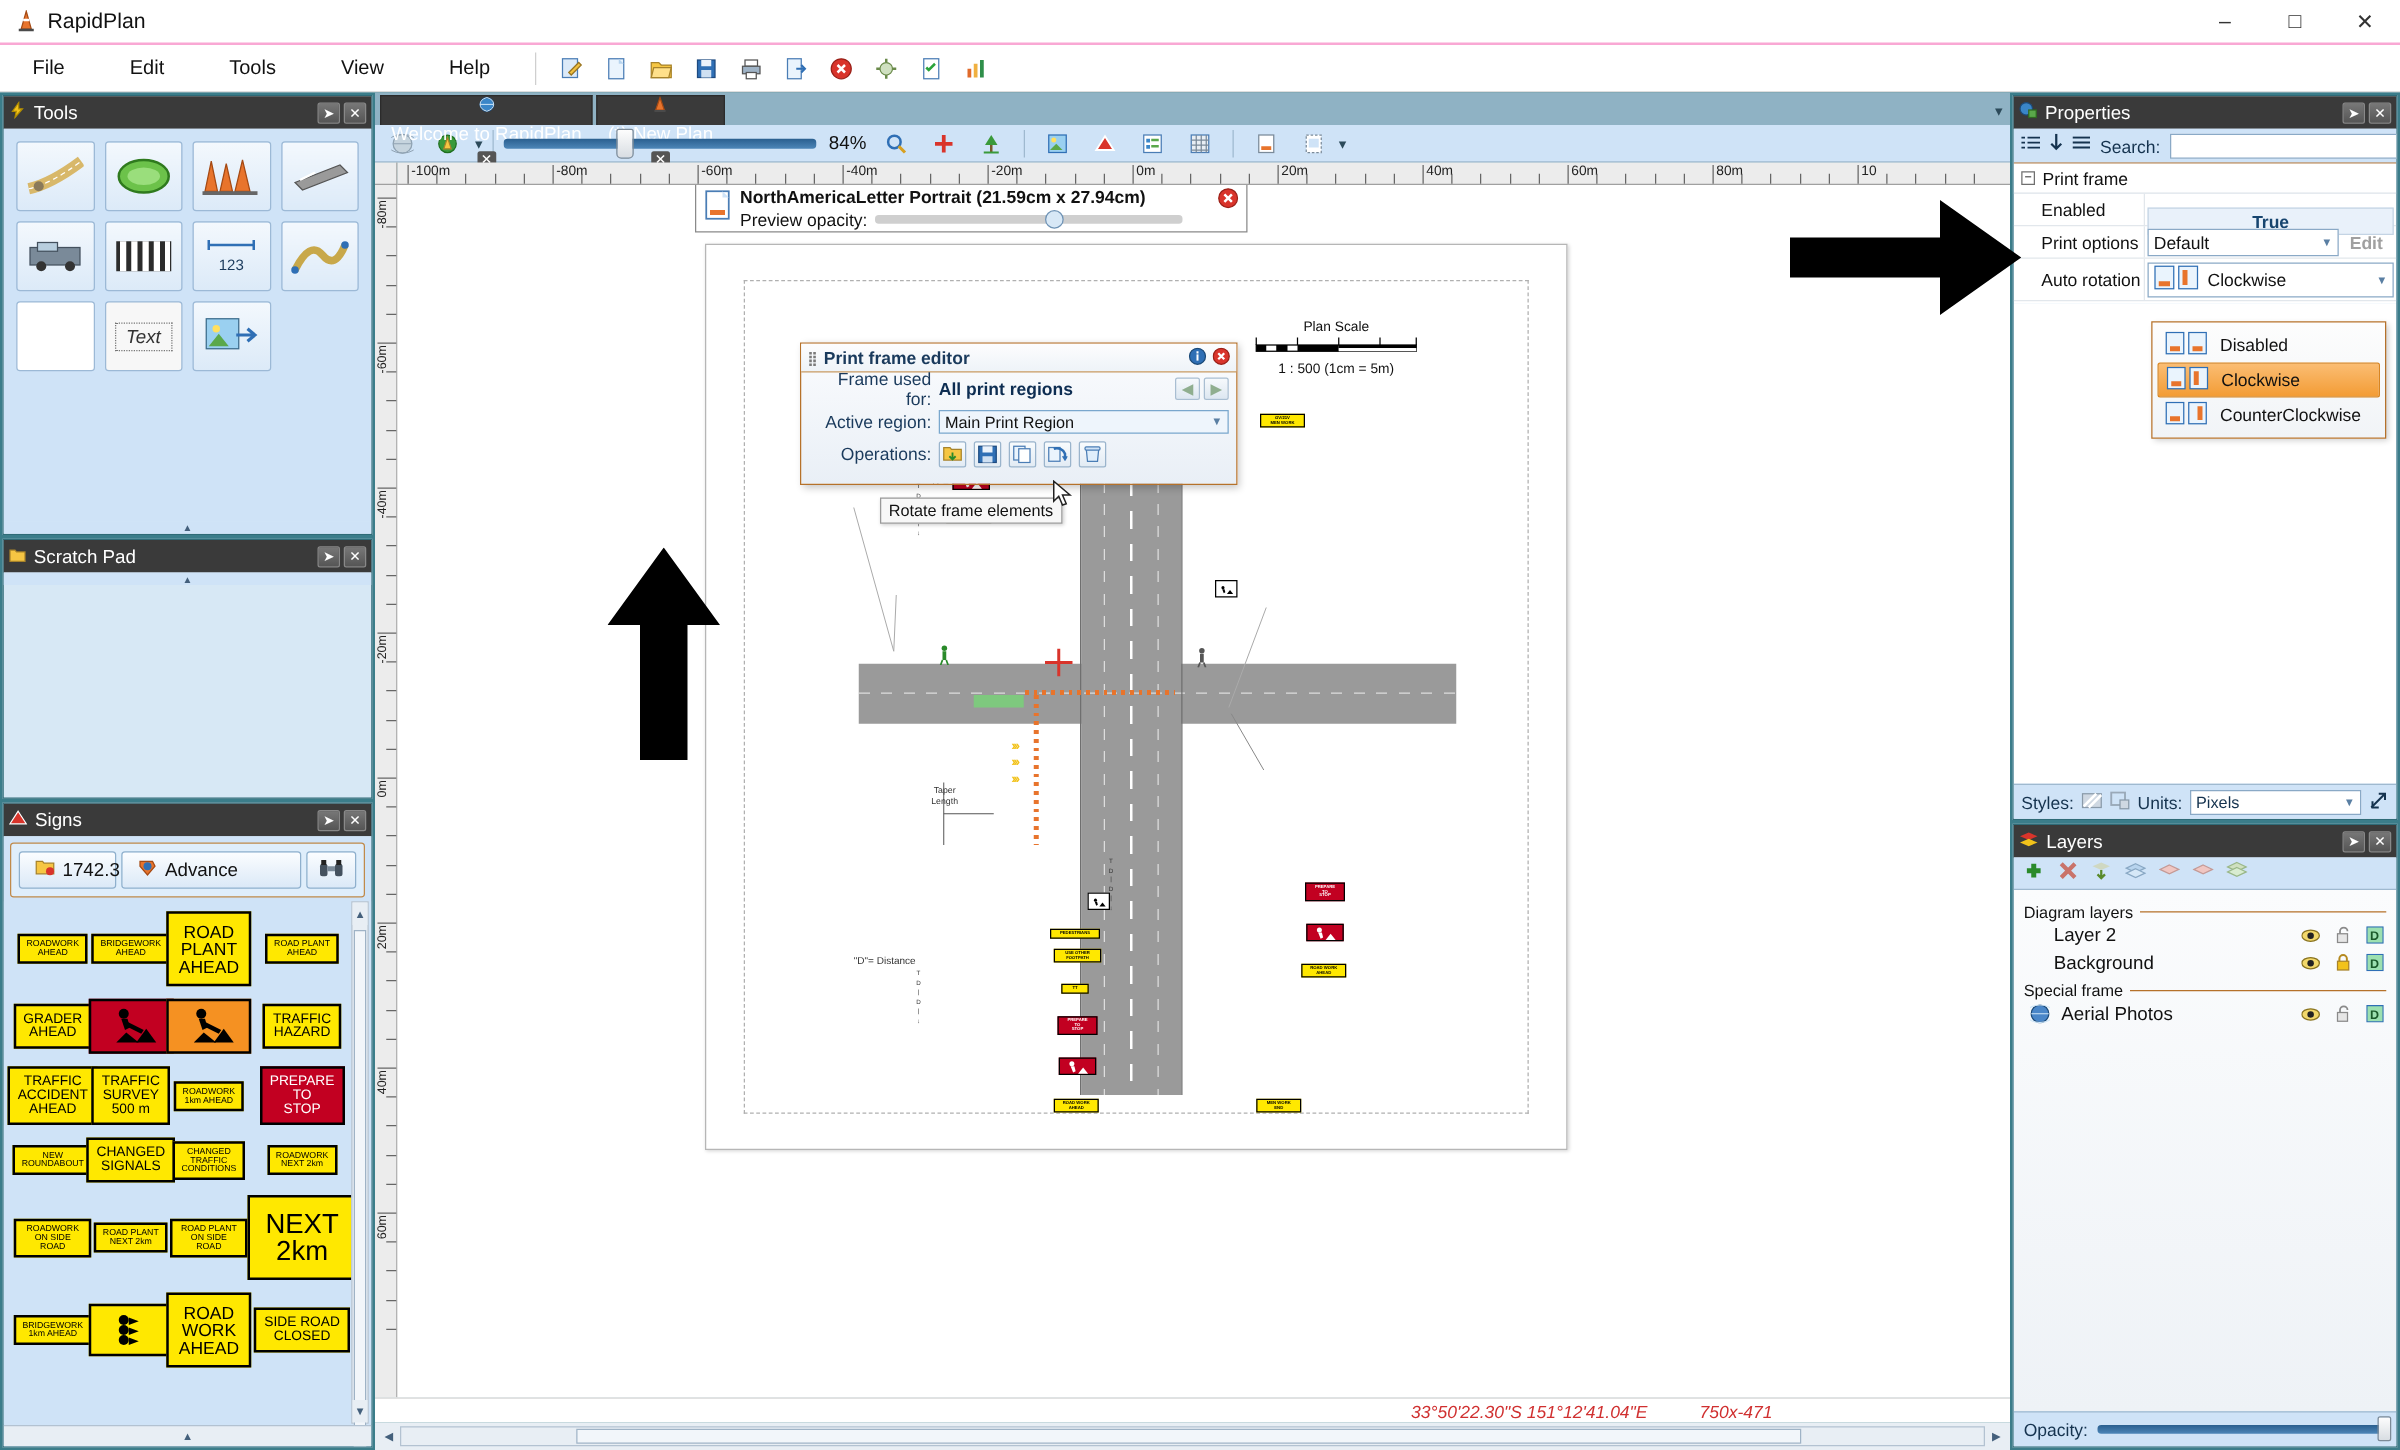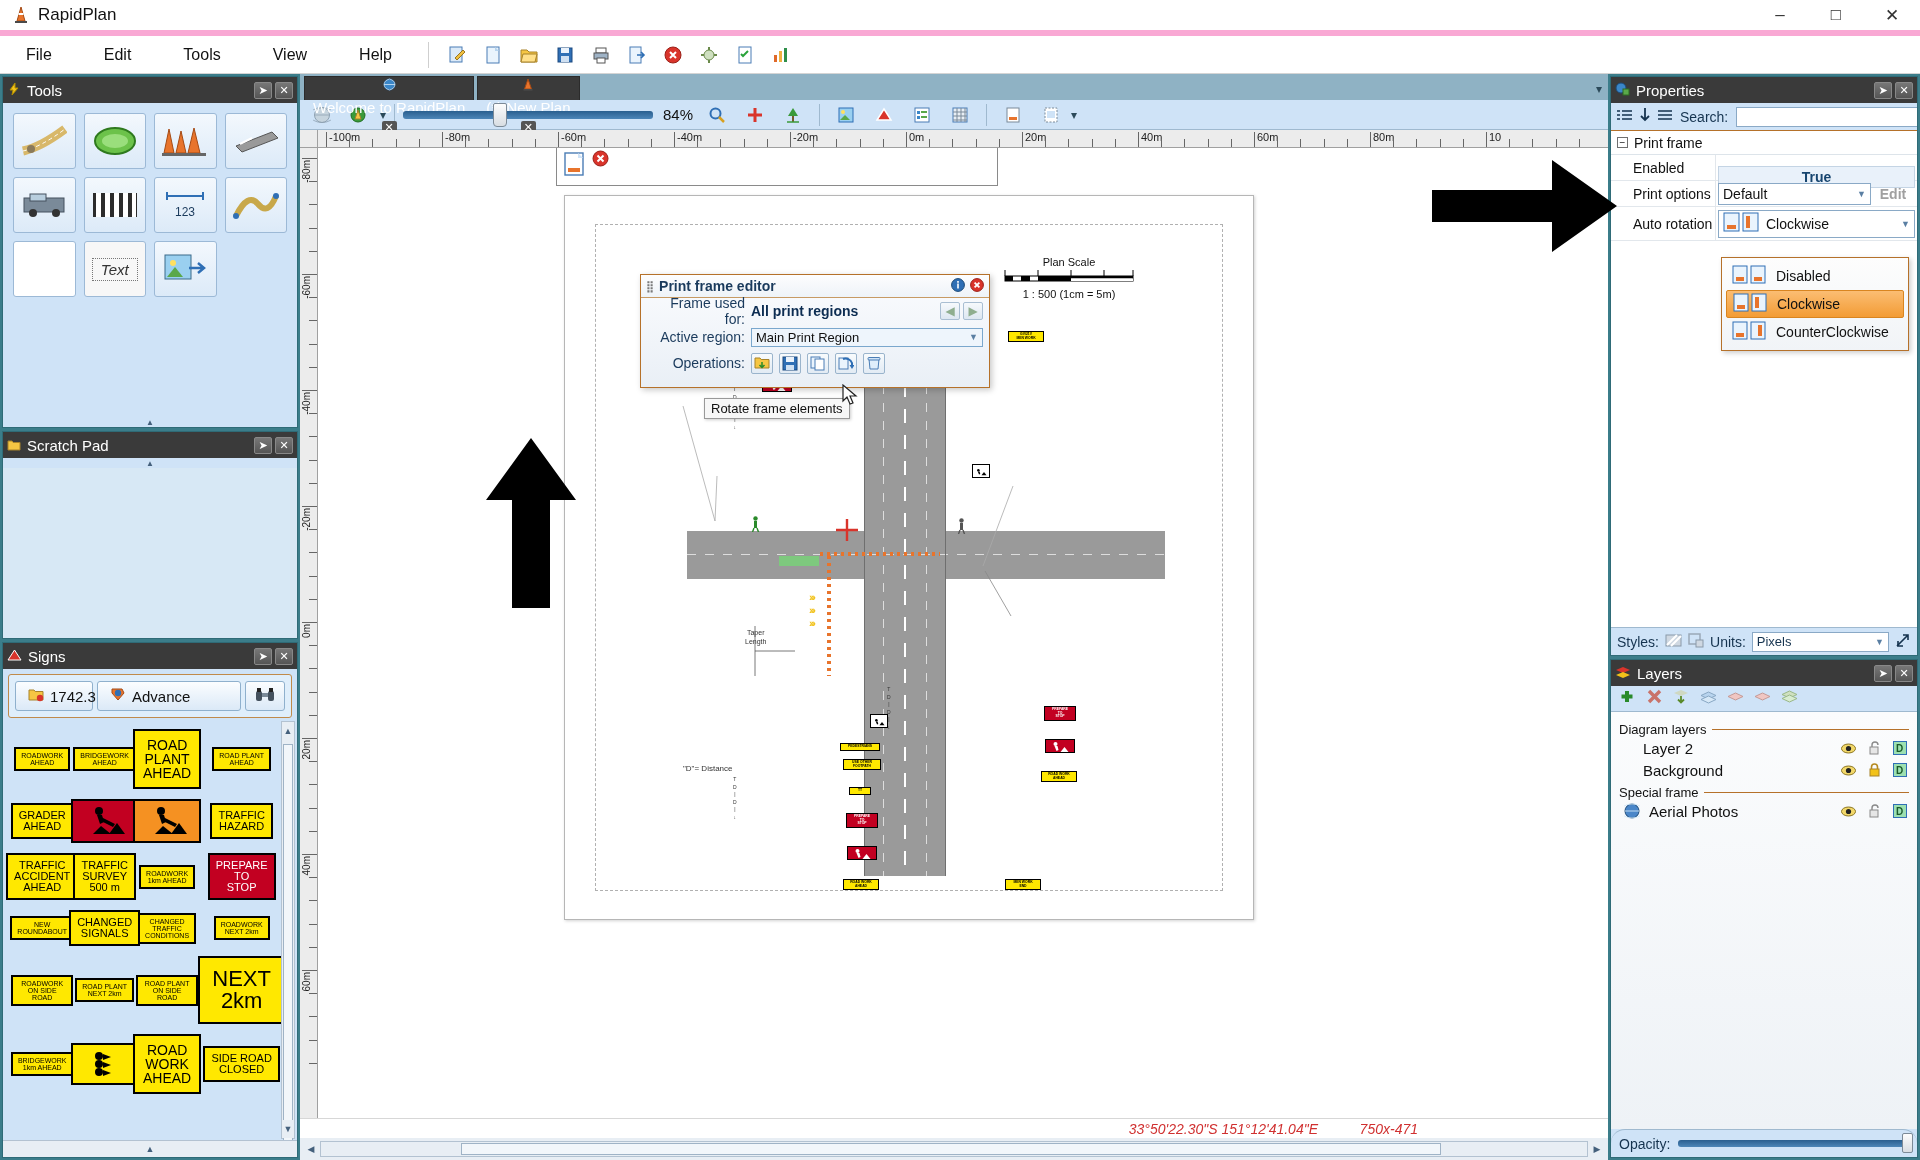--- a/index.html
+++ b/index.html
@@ -4,21 +4,21 @@
 <style>
   * { box-sizing: border-box; }
   html, body { margin:0; padding:0; }
   body {
     width:1920px; height:1160px; overflow:hidden;
     font-family:"Liberation Sans", sans-serif; font-size:16px;
     background:#3b7d8a;
     -webkit-font-smoothing:antialiased;
   }
   
-  .titlebar{height:36px;background:#ffffff;display:flex;align-items:center;border-bottom:6px solid #f9a8d4;}
+  .titlebar{height:36px;background:#ffffff;display:flex;align-items:center;border-bottom:2px solid #f9a8d4;}
   .titlebar .app-ico{width:22px;height:22px;margin:0 6px 0 10px;display:flex;align-items:center;justify-content:center;}
   .titlebar .app-title{font-size:17px;color:#111;}
   .titlebar .wbtns{margin-left:auto;display:flex;}
   .titlebar .wbtn{width:56px;height:36px;display:flex;align-items:center;justify-content:center;font-size:17px;color:#333;}
   
   .menubar{height:38px;background:#fff;display:flex;align-items:center;border-bottom:1px solid #d4d4d4;}
   .menubar .mi{padding:4px 26px;font-size:16px;color:#111;}
   .menubar .sep{width:1px;height:26px;background:#cfcfcf;margin:0 10px;}
   .tbicon{width:30px;height:30px;margin:0 3px;display:flex;align-items:center;justify-content:center;}
   
@@ -138,21 +138,21 @@
   .units-combo{flex:1;height:20px;background:#fff;border:1px solid #8aa9c6;display:flex;align-items:center;padding:0 4px;font-size:13px;}
   .units-combo .car{margin-left:auto;color:#5a7fa3;font-size:9px;}
   
   .lay-toolbar{height:26px;background:#cfe3f7;display:flex;align-items:center;gap:10px;padding:0 8px;border-bottom:1px solid #9fb9cf;}
   .lay-body{background:linear-gradient(#fbfcfd,#eef2f6);flex:1;padding:6px 8px;font-size:15px;color:#111;}
   .lay-secthead{display:flex;align-items:center;gap:6px;font-size:13px;color:#111;margin-top:4px;}
   .lay-secthead .line{flex:1;height:1px;background:#b5712a;}
   .lay-row{display:flex;align-items:center;height:22px;padding-left:24px;gap:8px;}
   .lay-row .nm{flex:1;}
   .lay-ico{width:18px;display:flex;align-items:center;justify-content:center;}
-  .opacity-row{height:28px;display:flex;align-items:center;gap:8px;padding:0 8px;background:#cfe3f7;border-top:1px solid #9fb9cf;font-size:14px;color:#15334f;border-radius:14px;}
+  .opacity-row{height:28px;display:flex;align-items:center;gap:8px;padding:0 8px;background:#cfe3f7;border-top:1px solid #9fb9cf;font-size:14px;color:#15334f;}
   .opacity-bar{flex:1;height:7px;background:linear-gradient(#2a5f8f,#4d86b8);border-radius:3px;position:relative;}
   .opacity-bar .knob{position:absolute;right:-4px;top:-7px;width:11px;height:20px;background:linear-gradient(#fdfdfd,#d8dde2);border:1px solid #7c8a97;border-radius:2px;}
   
   .statusbar{height:20px;background:#fff;display:flex;align-items:center;position:relative;border-top:1px solid #d7d7d7;}
   .coords{position:absolute;right:290px;font-style:italic;color:#d03030;font-size:14px;}
   .pxcoords{position:absolute;right:190px;font-style:italic;color:#d03030;font-size:14px;}
   .hbar{height:16px;background:#e8eef4;border:1px solid #b3c2d1;display:flex;align-items:center;}
   .hbar .thumb{height:12px;background:#f2f6fa;border:1px solid #9fb3c6;}
 </style>
 </head>
@@ -760,20 +760,29 @@
           <div class="tk" style="top: 914.8px;"></div>
         </div>
       <div class="canvas">
 
         <div class="previewbar">
           <span style="margin-right:7px"><svg width="22" height="26" viewBox="0 0 22 26">
                 <rect x="2" y="2" width="18" height="22" fill="#fff" stroke="#4a7db5" stroke-width="1.4"></rect>
                 <path d="M15 2l5 5h-5z" fill="#cfe3f7"></path>
                 <rect x="5" y="17" width="12" height="4" fill="#e8742c"></rect>
               </svg></span>
+          <div style="display:flex;flex-direction:column;gap:3px;flex:1">
+            <span class="pvtxt">NorthAmericaLetter Portrait (21.59cm x 27.94cm)</span>
+            <span class="pvrow2">
+              <span>Preview opacity:</span>
+              <span class="opbar">
+                  <span class="dot"></span>
+                </span>
+            </span>
+          </div>
           <span style="align-self:flex-start;margin-top:3px"><svg width="17" height="17" viewBox="0 0 17 17">
                 <circle cx="8.5" cy="8.5" r="7.5" fill="#d9342b" stroke="#9a2018"></circle>
                 <path d="M5.5 5.5l6 6M11.5 5.5l-6 6" stroke="#fff" stroke-width="2"></path>
               </svg></span>
         </div>
 
         <div class="sheet">
           <div class="margin"></div>
 
           <div class="plabel" style="left:148px;top:93px;font-size:14px;color:#4a4f63">4 Lane 2 Way - At An Intersection</div>

